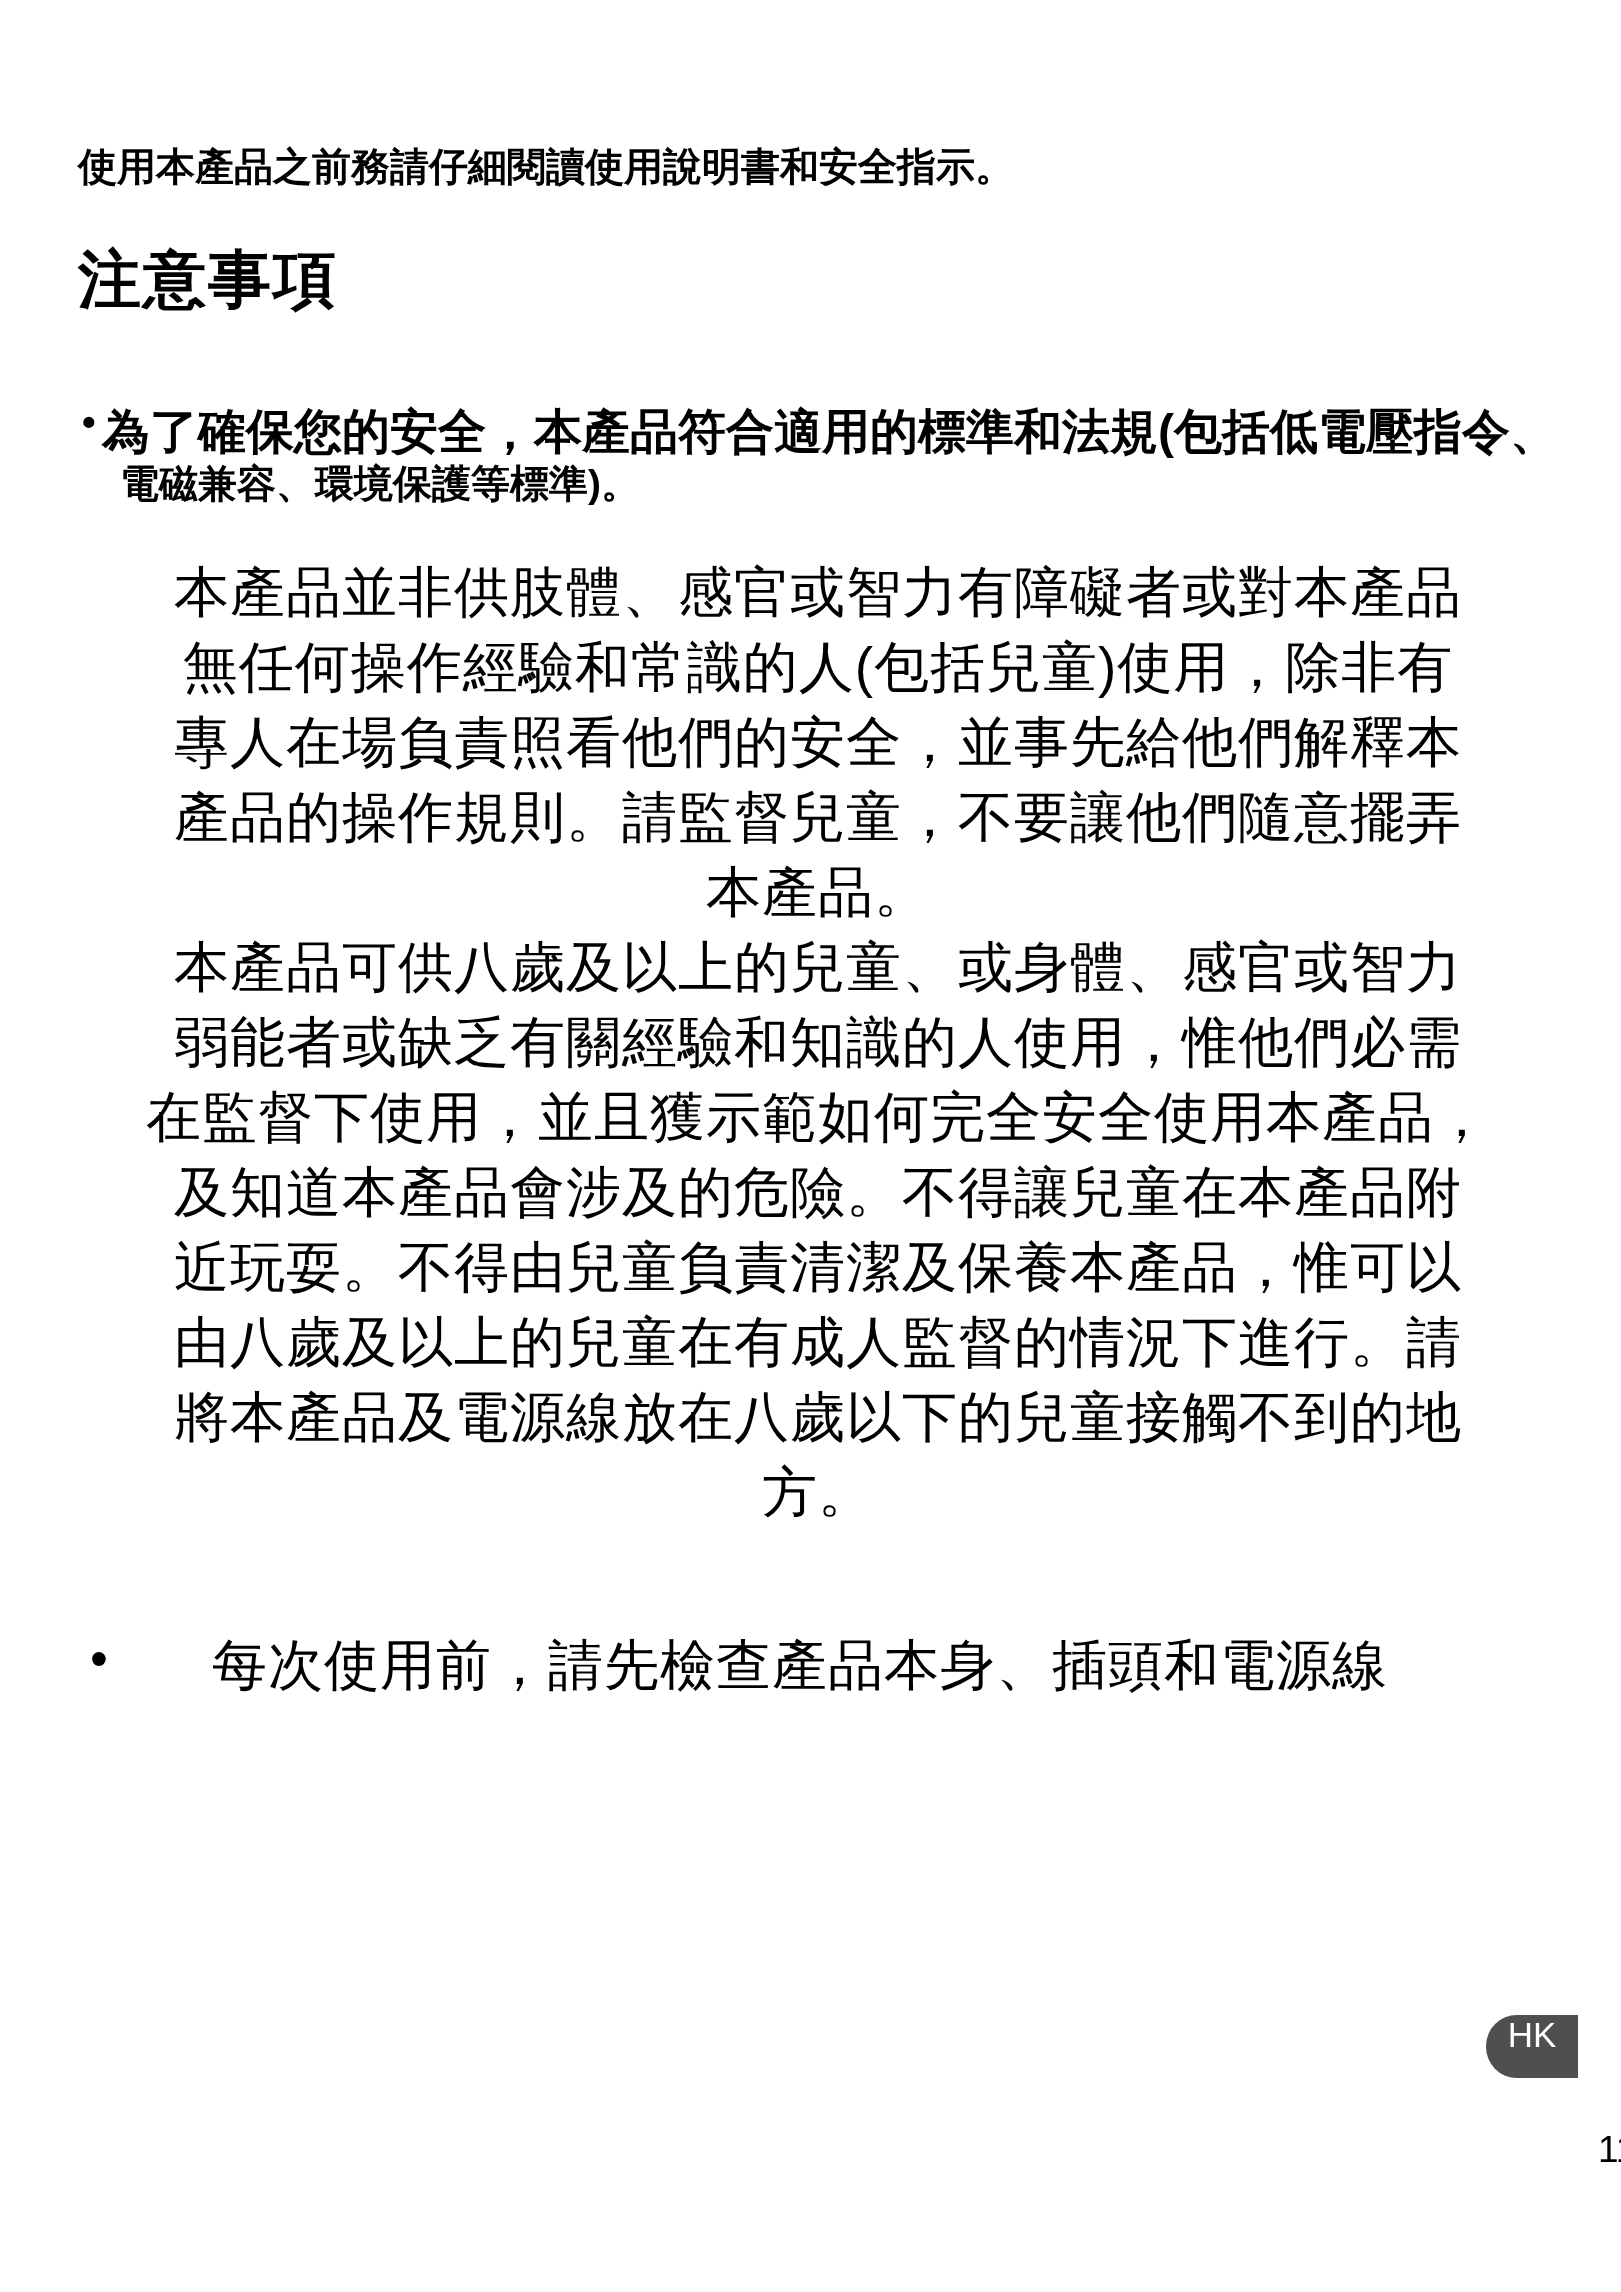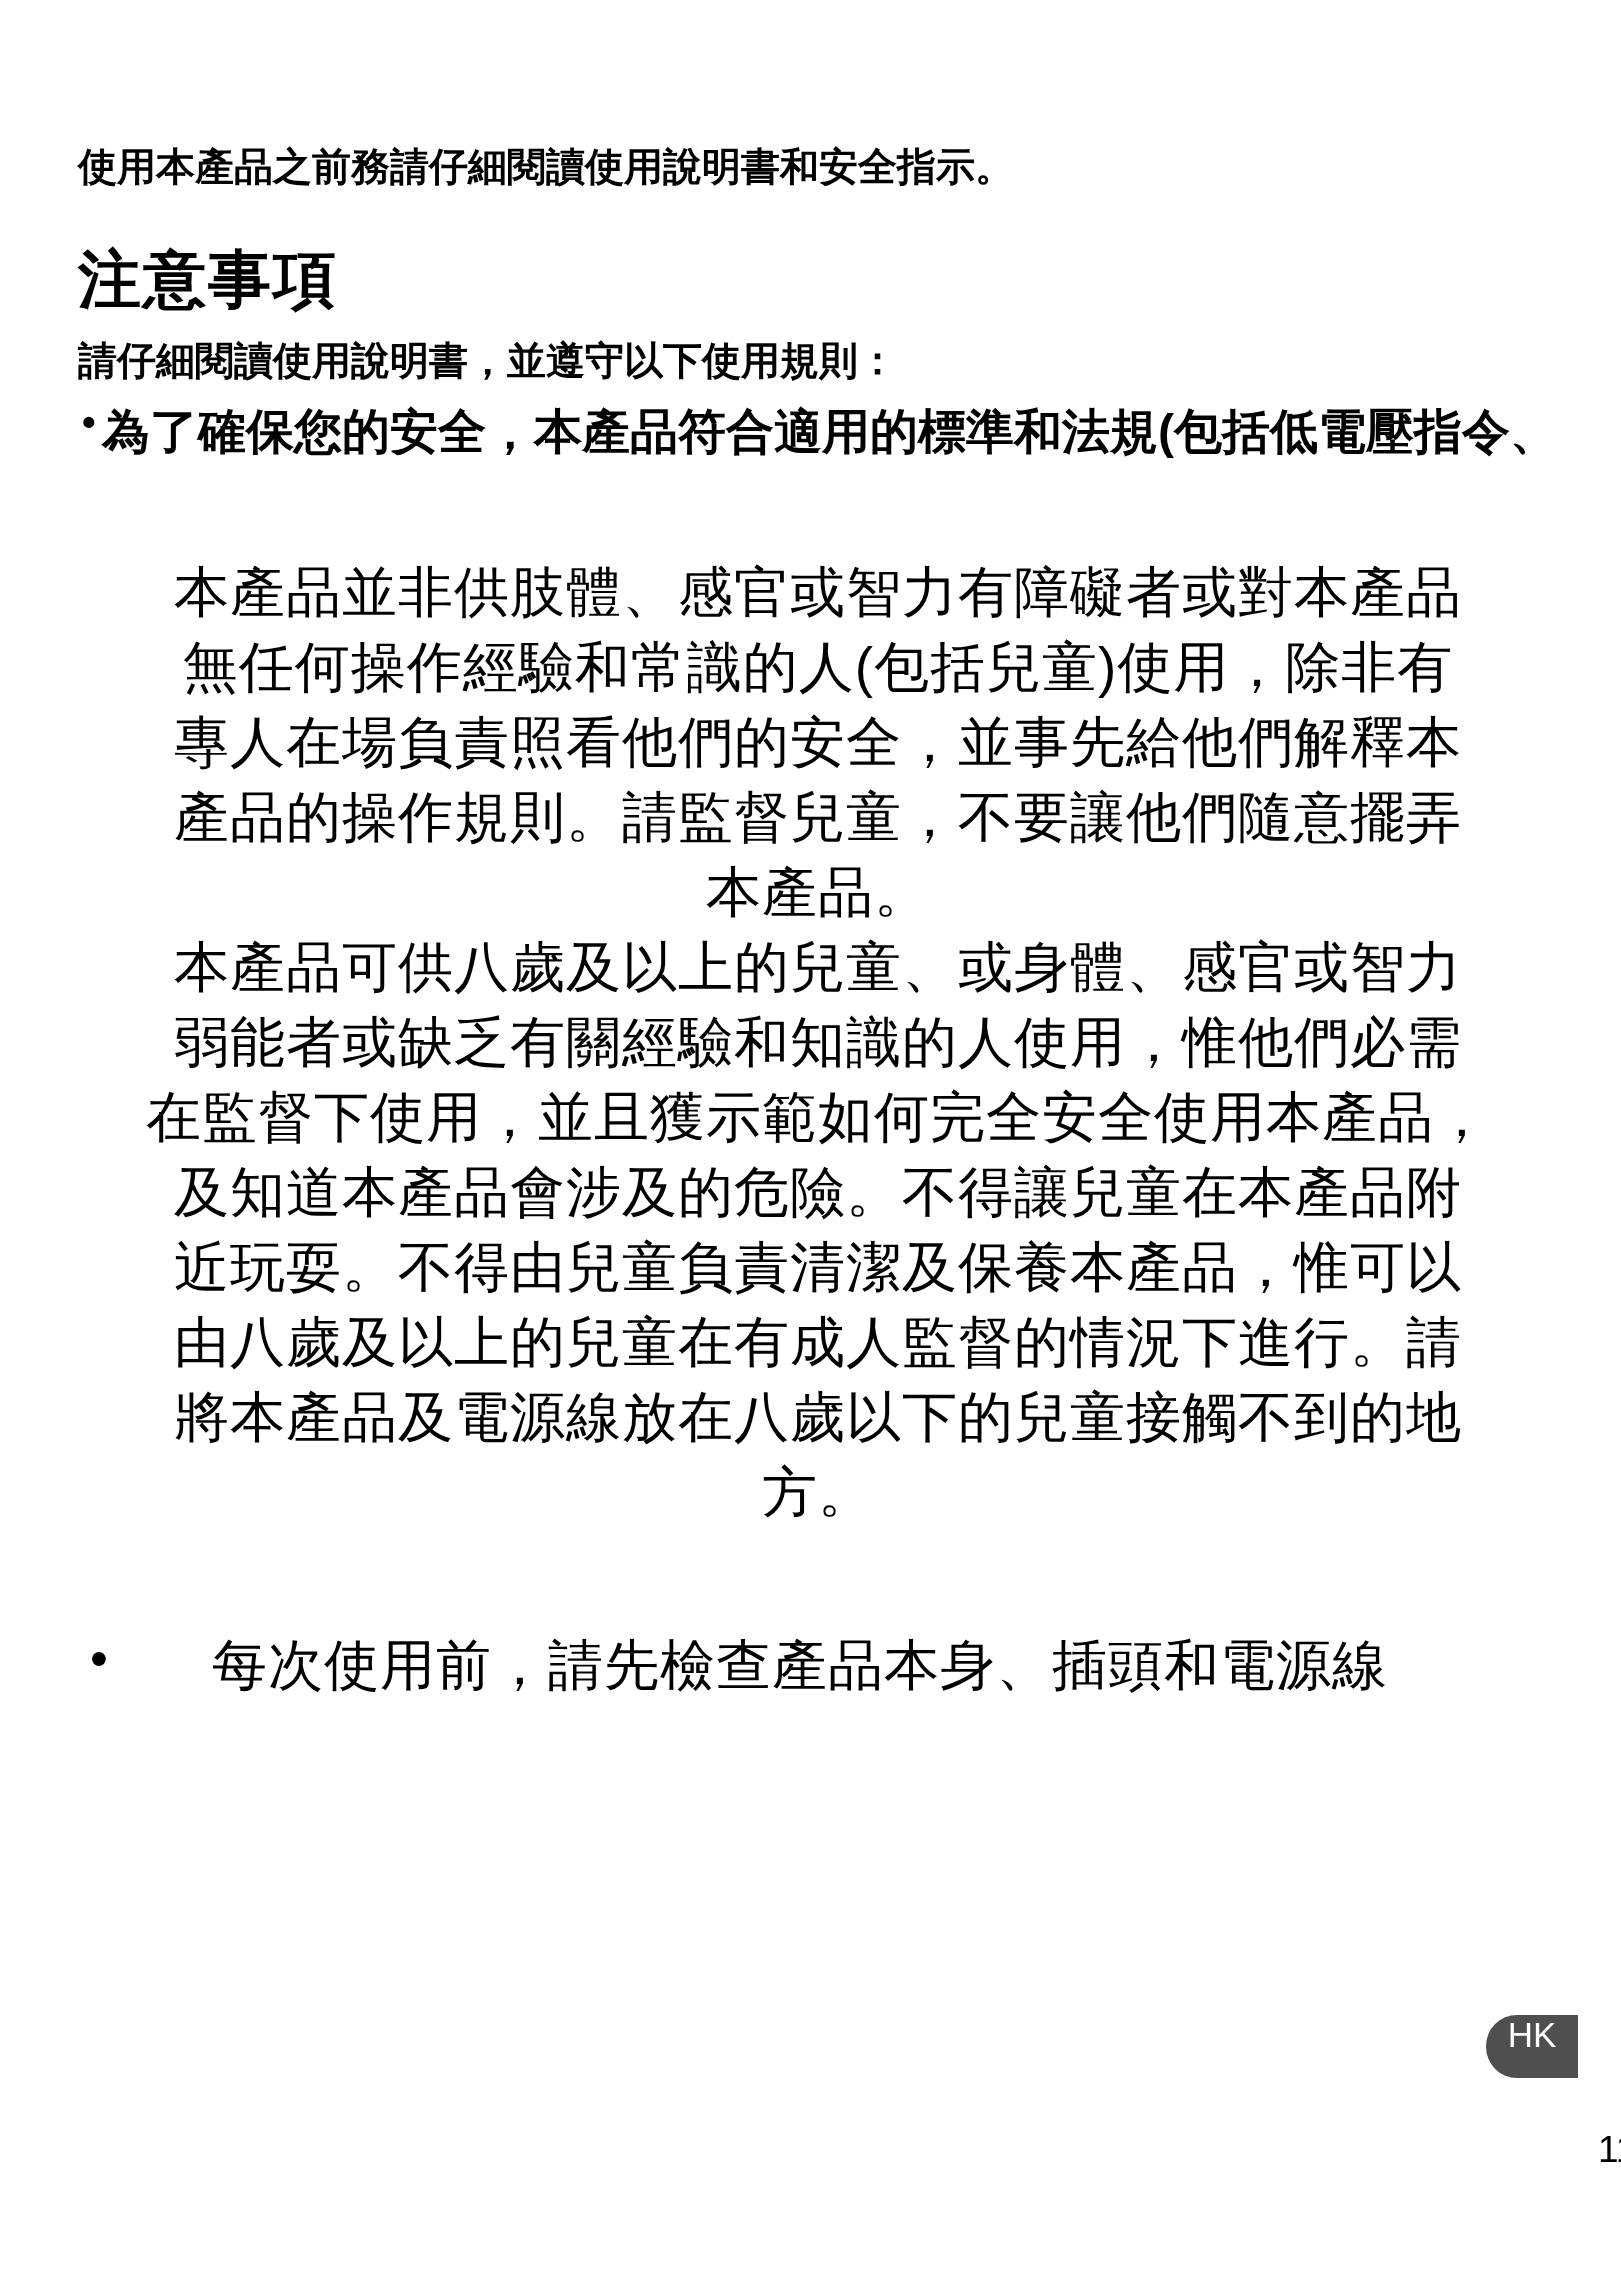--- a/index.html
+++ b/index.html
@@ -134,24 +134,24 @@
 </style>
 </head>
 <body>
 
 <div class="page">
 
   <p class="intro-note">使用本產品之前務請仔細閱讀使用說明書和安全指示。</p>
 
   <h1 class="section-heading">注意事項</h1>
 
-  <p class="section-subheading">請仔細閱讀使用說明書，並遵守以下使用規則：</p>
 
   <span class="b1-marker">•</span>
   <span class="b1-line1">為了確保您的安全，本產品符合適用的標準和法規(包括低電壓指令、</span>
+  <span class="b1-line2">電磁兼容、環境保護等標準)。</span>
 
   <p class="safety-paragraph">本產品並非供肢體、感官或智力有障礙者或對本產品
 無任何操作經驗和常識的人(包括兒童)使用，除非有
 專人在場負責照看他們的安全，並事先給他們解釋本
 產品的操作規則。請監督兒童，不要讓他們隨意擺弄
 本產品。
 本產品可供八歲及以上的兒童、或身體、感官或智力
 弱能者或缺乏有關經驗和知識的人使用，惟他們必需
 在監督下使用，並且獲示範如何完全安全使用本產品，
 及知道本產品會涉及的危險。不得讓兒童在本產品附

